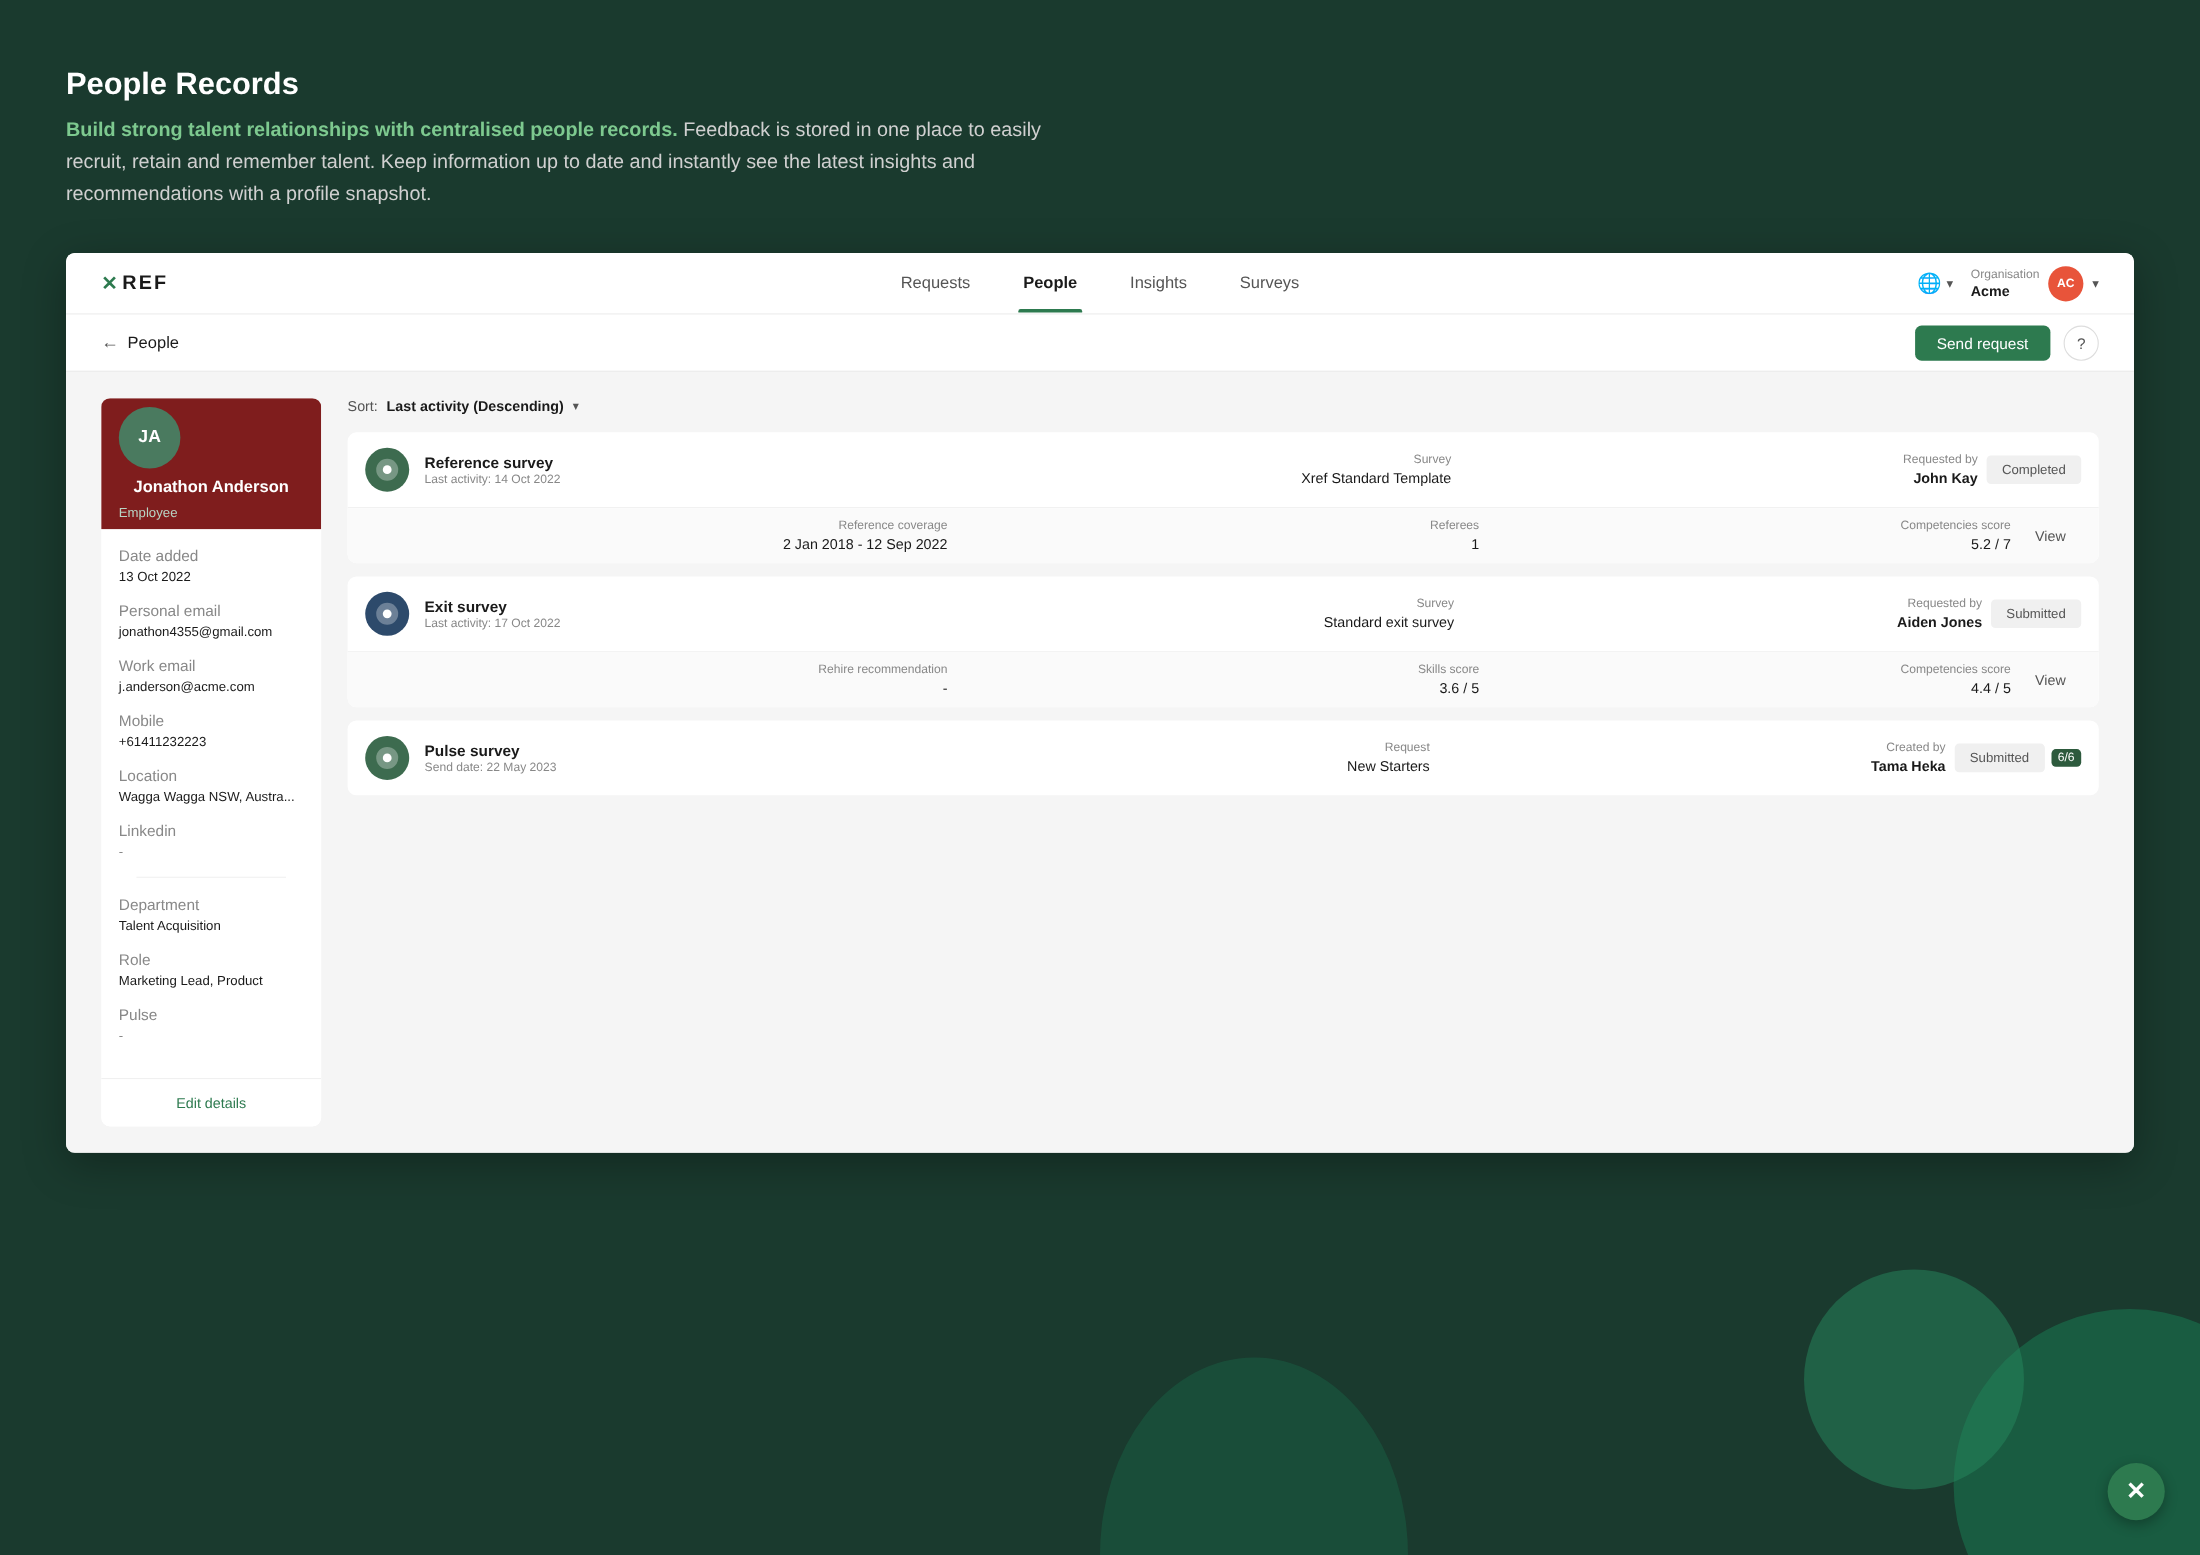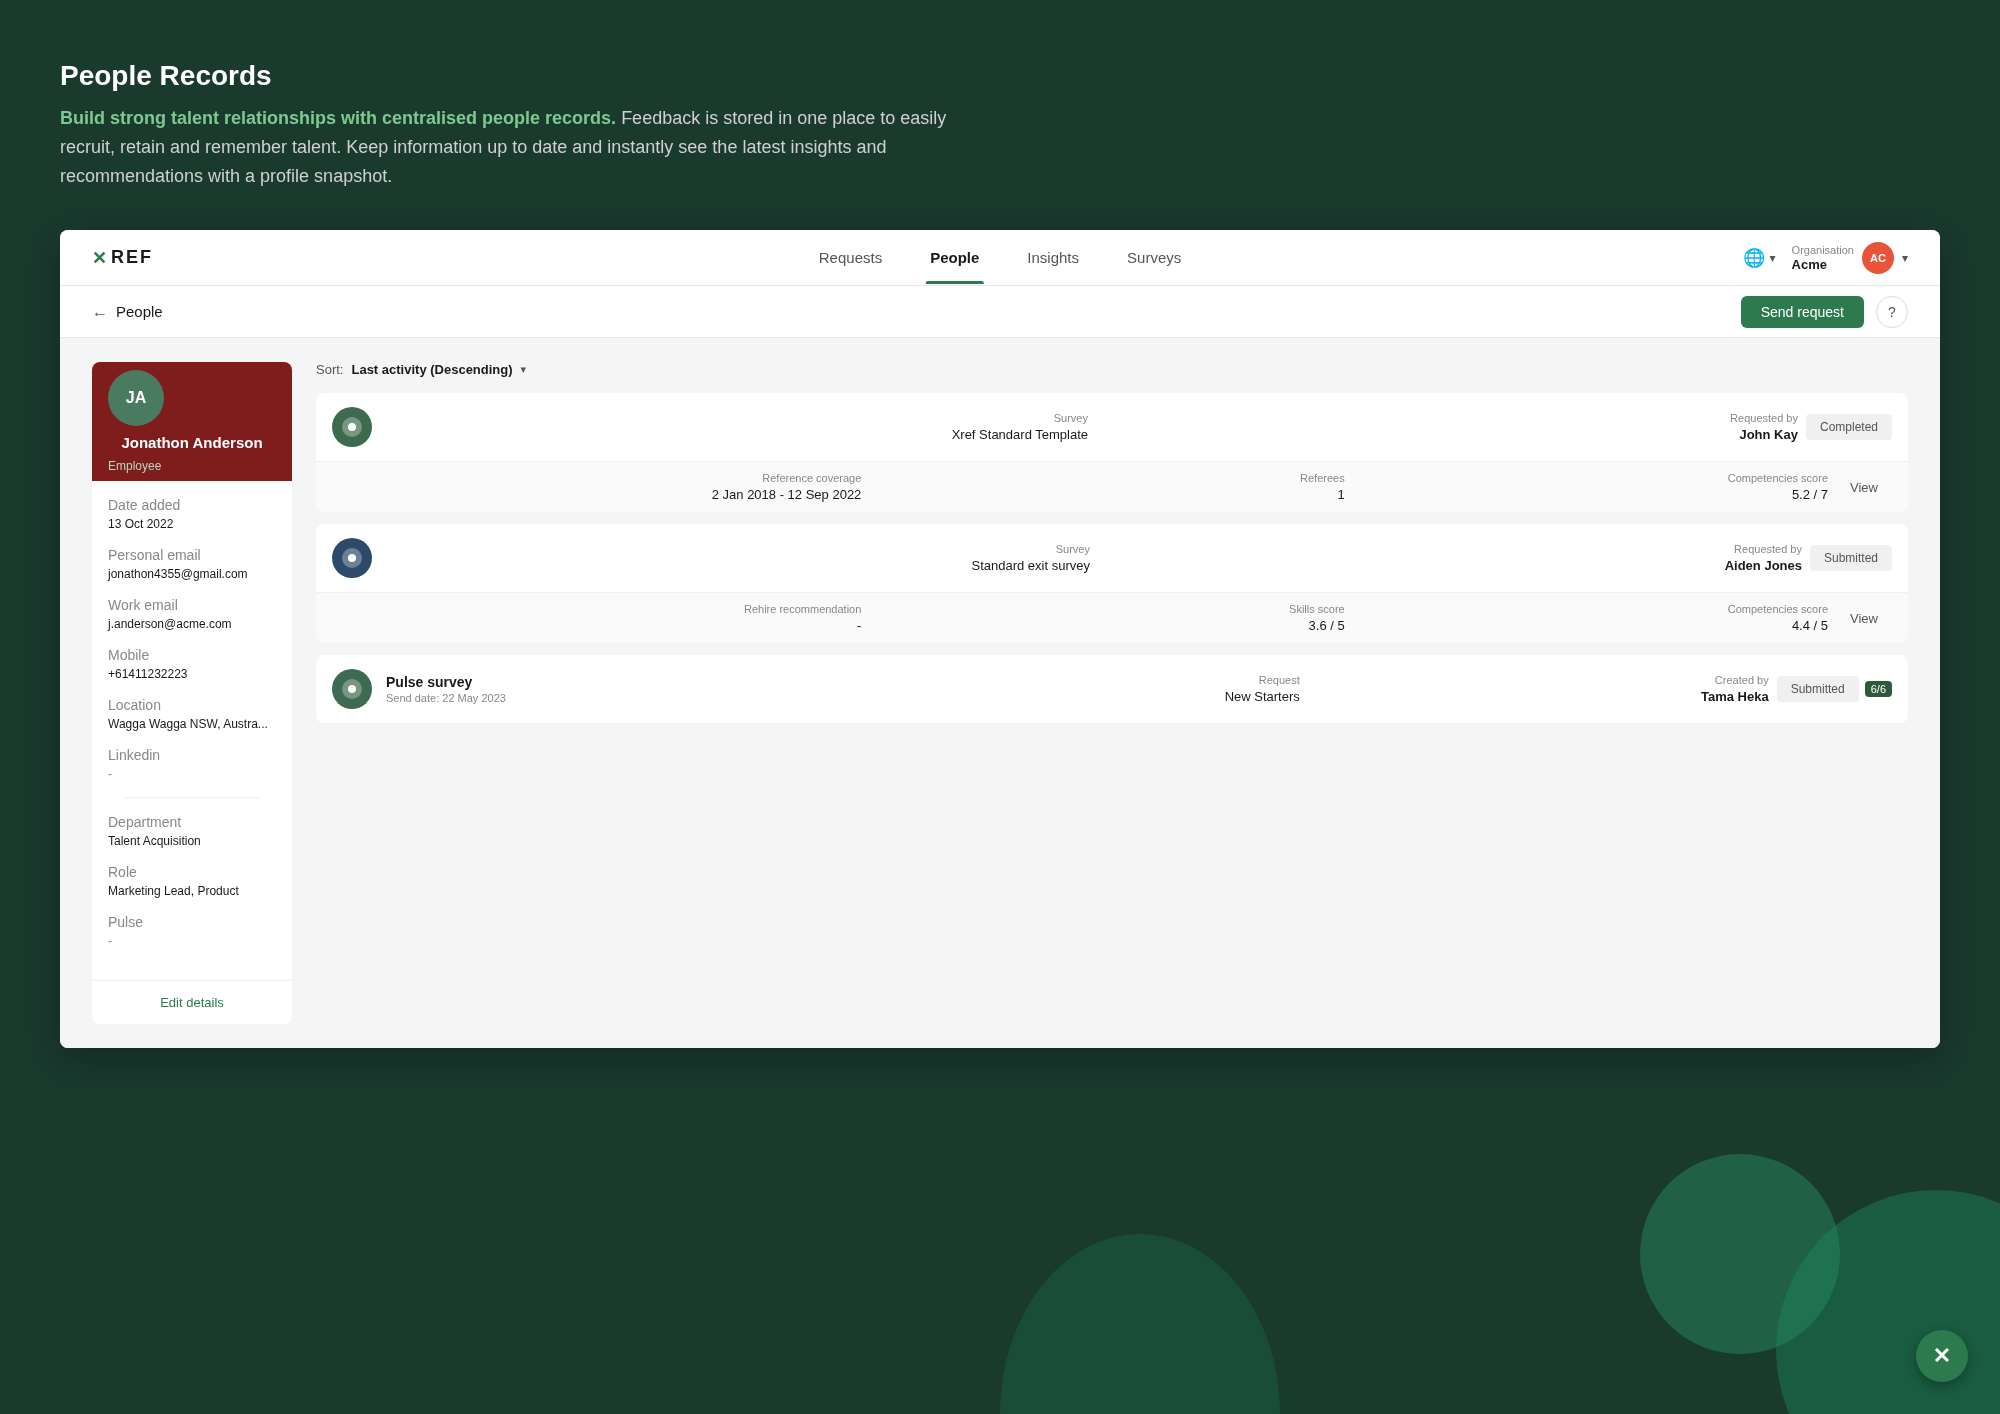--- a/index.html
+++ b/index.html
@@ -618,20 +618,27 @@
         <span class="sort-chevron">▾</span>
       </div>
 
       <div class="survey-card">
         <div class="survey-row">
           <div class="survey-icon reference">
             <div class="survey-icon-inner">
               <div class="survey-icon-dot"></div>
             </div>
           </div>
+          <div class="survey-main-info">
+            <div class="survey-name">Reference survey</div>
+            <div class="survey-date">
+              <span>Last activity:</span>
+              <span>14 Oct 2022</span>
+            </div>
+          </div>
           <div class="survey-col">
             <div class="survey-col-label">Survey</div>
             <div class="survey-col-value">Xref Standard Template</div>
           </div>
           <div class="survey-col">
             <div class="survey-col-label">Requested by</div>
             <div class="survey-col-value bold">John Kay</div>
           </div>
           <div class="survey-status completed">Completed</div>
         </div>
@@ -652,20 +659,27 @@
         </div>
       </div>
 
       <div class="survey-card">
         <div class="survey-row">
           <div class="survey-icon exit">
             <div class="survey-icon-inner">
               <div class="survey-icon-dot"></div>
             </div>
           </div>
+          <div class="survey-main-info">
+            <div class="survey-name">Exit survey</div>
+            <div class="survey-date">
+              <span>Last activity:</span>
+              <span>17 Oct 2022</span>
+            </div>
+          </div>
           <div class="survey-col">
             <div class="survey-col-label">Survey</div>
             <div class="survey-col-value">Standard exit survey</div>
           </div>
           <div class="survey-col">
             <div class="survey-col-label">Requested by</div>
             <div class="survey-col-value bold">Aiden Jones</div>
           </div>
           <div class="survey-status submitted">Submitted</div>
         </div>

